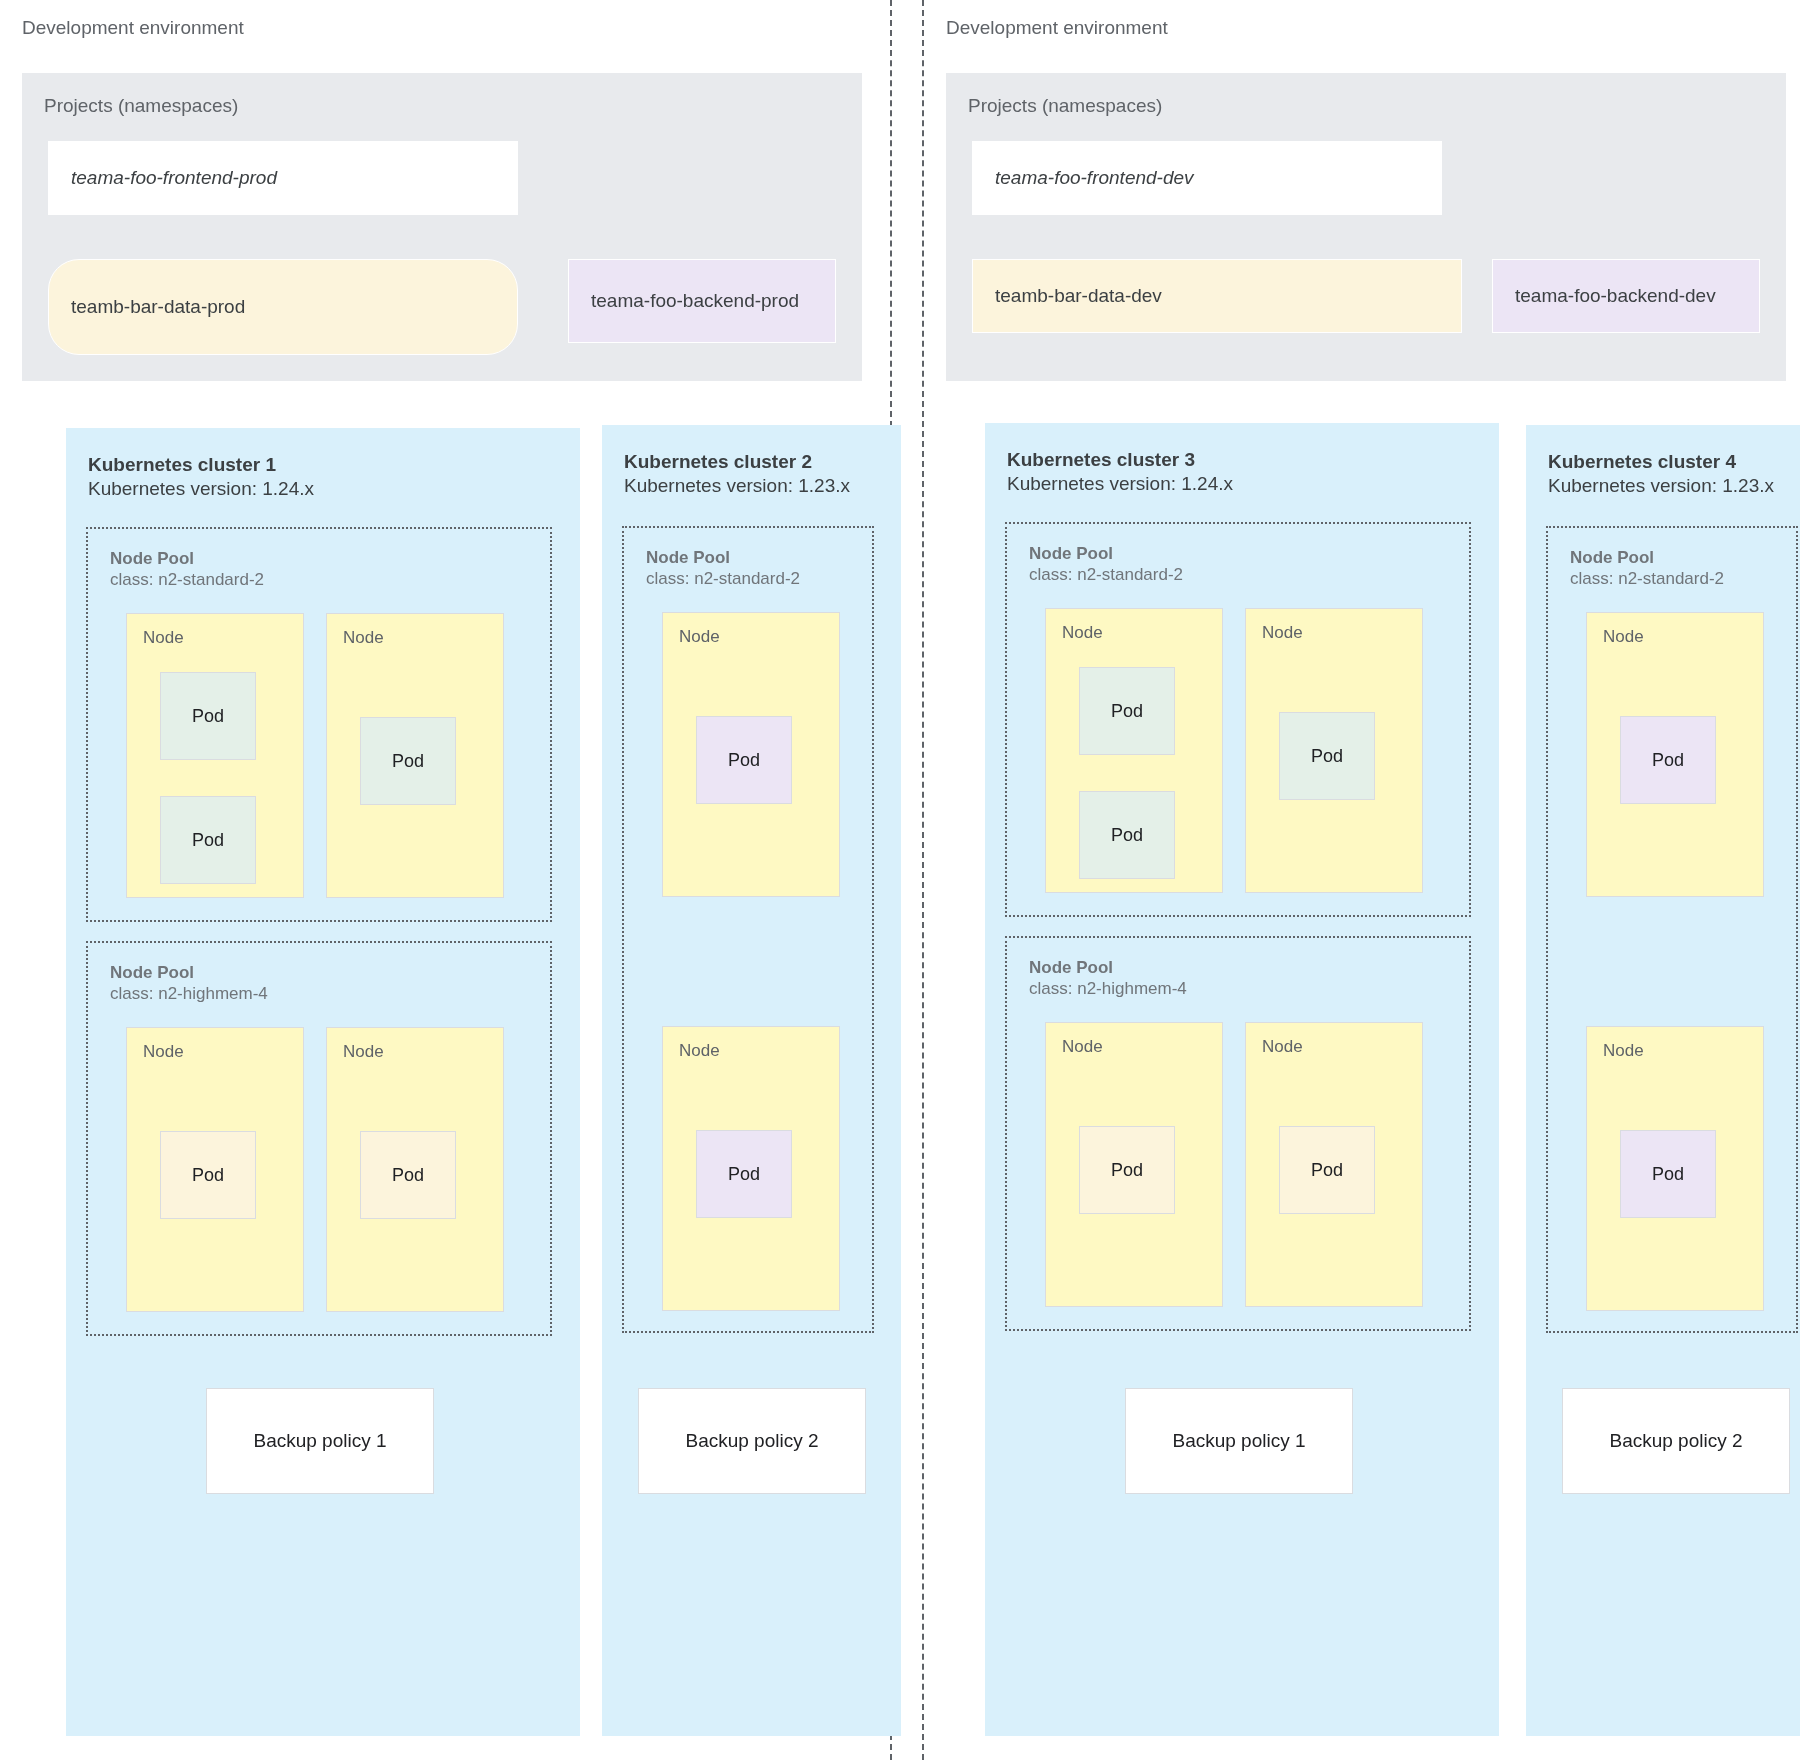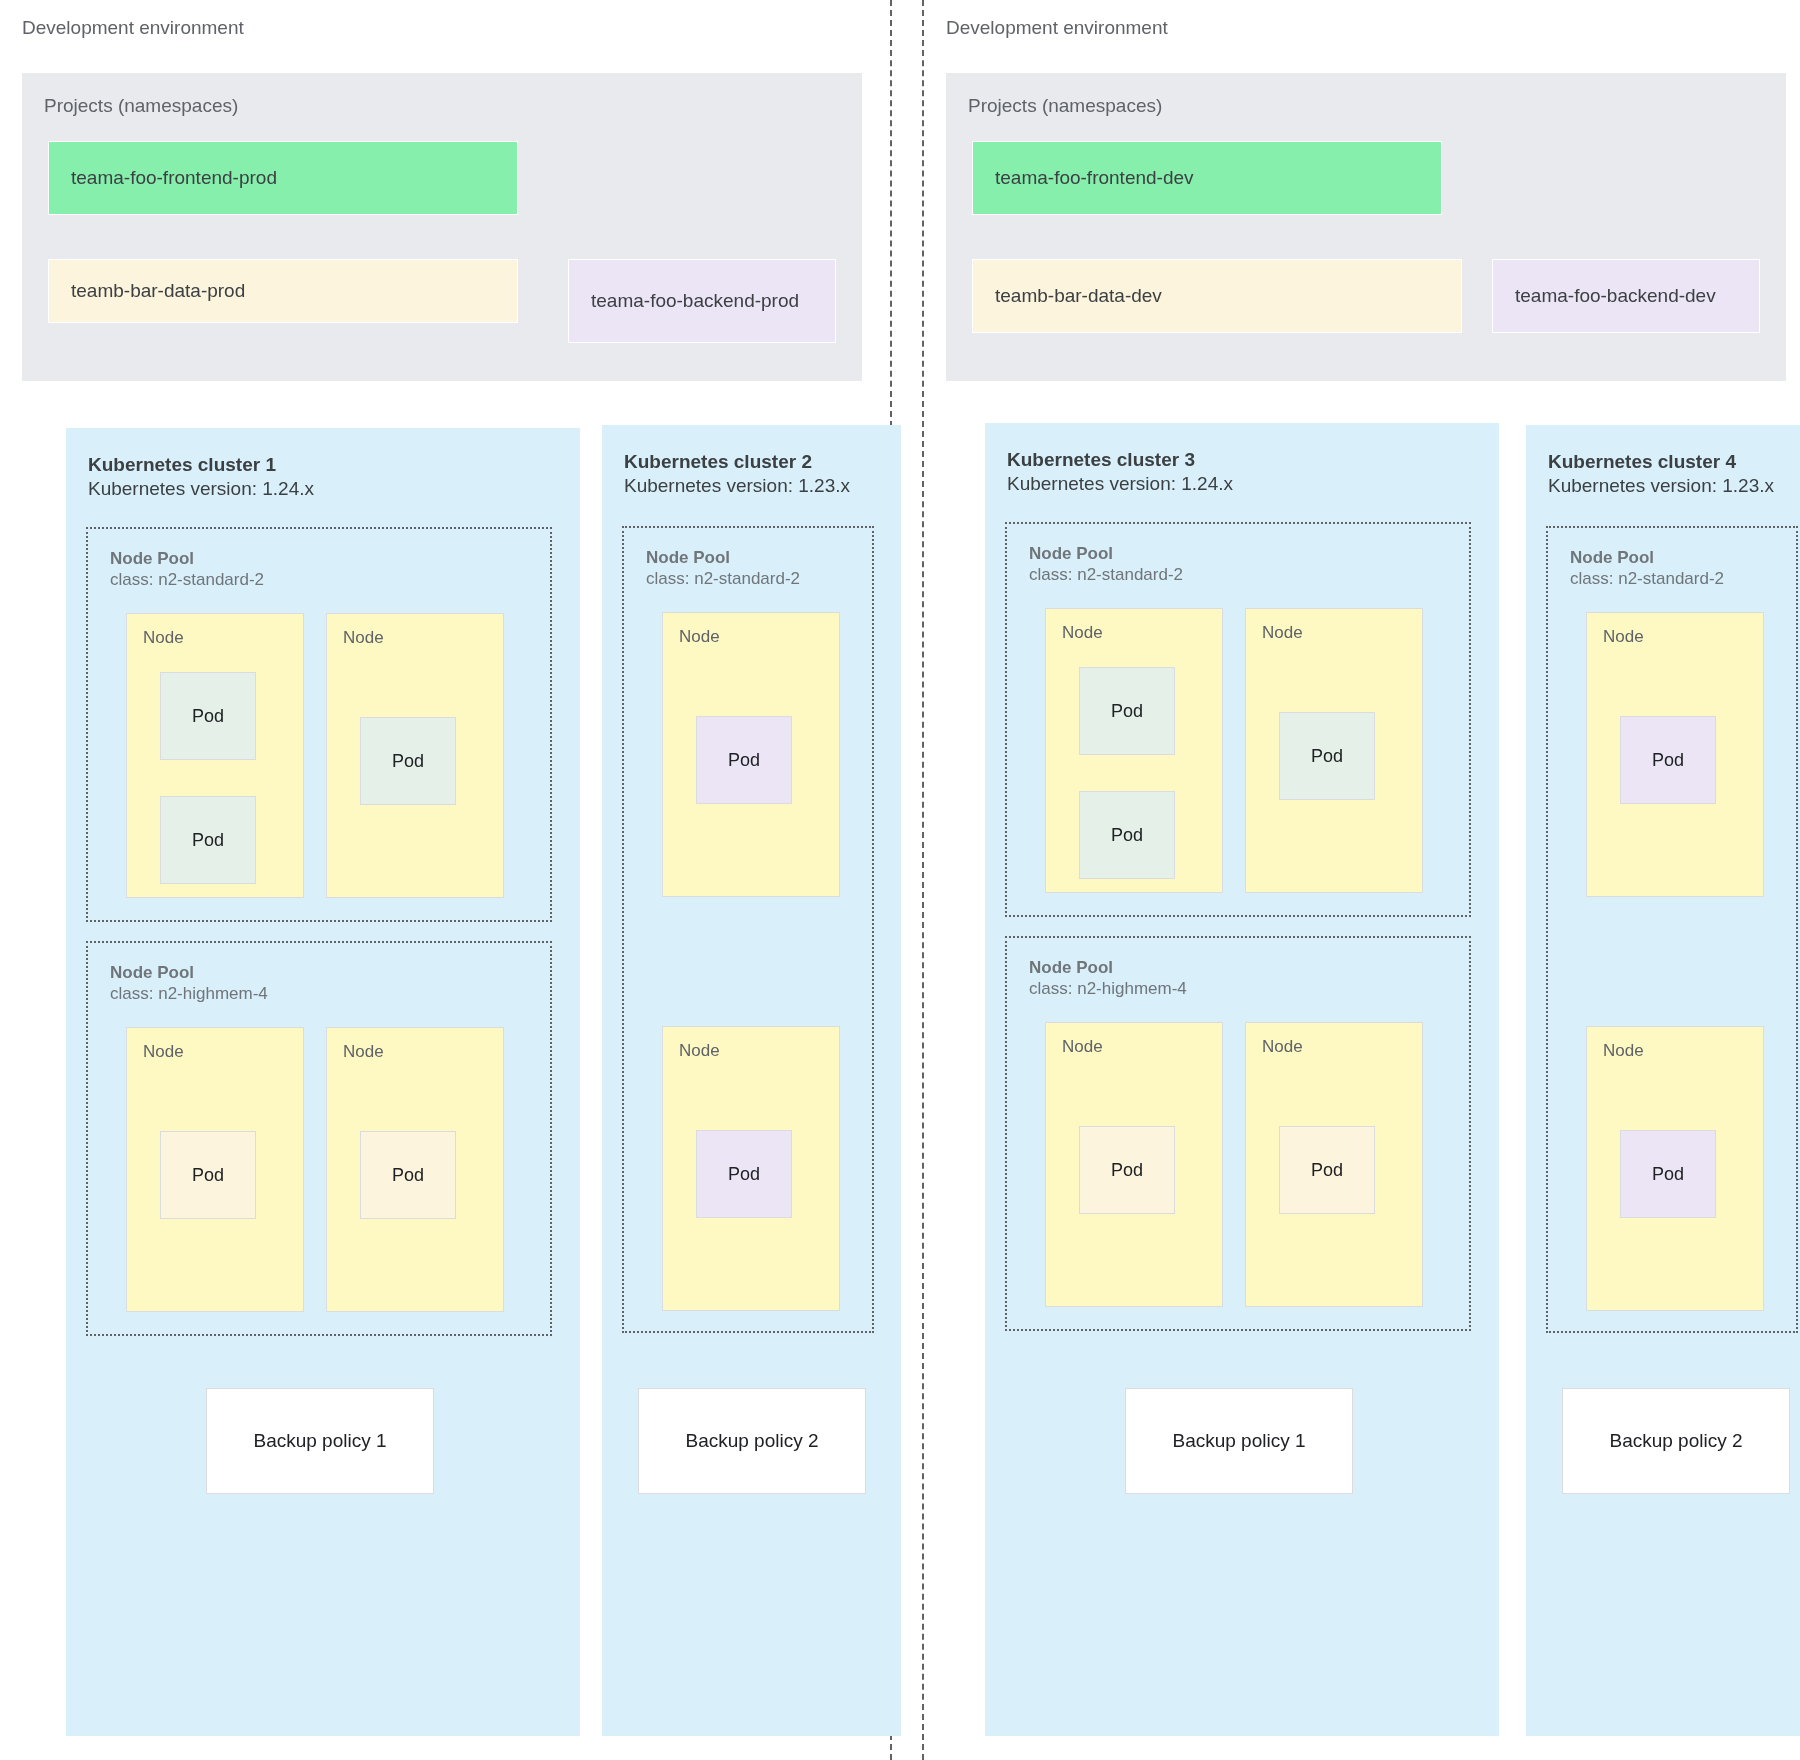--- a/index.html
+++ b/index.html
@@ -50,21 +50,21 @@
   }
   .ns-box {
     position: absolute;
     border: 1px solid #ffffff;
     display: flex;
     align-items: center;
     padding-left: 22px;
     font-size: 19px;
     color: #3c4043;
   }
-  .ns-green  { background: #86efac; }
+  .ns-green  { background: #ffffff; font-style: italic; }
   .ns-yellow { background: #fcf4dc; }
   .ns-purple { background: #ece5f5; }
 
   
   .cluster {
     position: absolute;
     background: #d9f0fb;
     margin-left: 39px;
   }
   .cluster-title {
@@ -154,21 +154,21 @@
 <div id="canvas">
 
   <div class="divider a"></div>
   <div class="divider b"></div>
 
   <div class="env-title" style="left:22px; top:17px;">Development environment</div>
 
   <div class="projects-panel" style="left:22px; top:73px; width:840px; height:308px;">
     <div class="projects-label">Projects (namespaces)</div>
     <div class="ns-box ns-green" style="left:26px; top:68px; width:470px; height:74px;">teama-foo-frontend-prod</div>
-    <div class="ns-box ns-yellow" style="left:26px; top:186px; width:470px; height:64px;">teamb-bar-data-prod</div>
+    <div class="ns-box ns-yellow" style="left:26px; top:186px; width:470px; height:96px;border-radius:31px;">teamb-bar-data-prod</div>
     <div class="ns-box ns-purple" style="left:546px; top:186px; width:268px; height:84px;">teama-foo-backend-prod</div>
   </div>
 
   <div class="cluster" style="left:27px; top:428px; width:514px; height:1308px;">
     <div class="cluster-title">Kubernetes cluster 1</div>
     <div class="cluster-version">Kubernetes version: 1.24.x</div>
 
     <div class="nodepool" style="left:20px; top:99px; width:466px; height:395px;">
       <div class="np-title">Node Pool</div>
       <div class="np-class">class: n2-standard-2</div>

